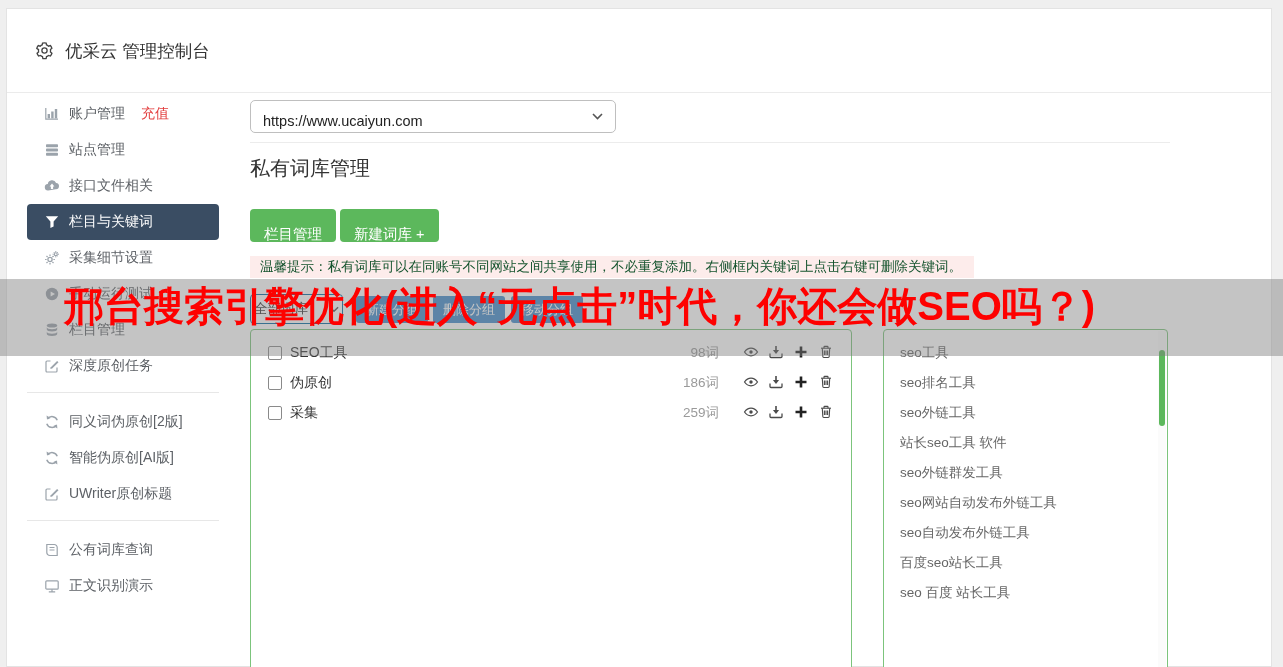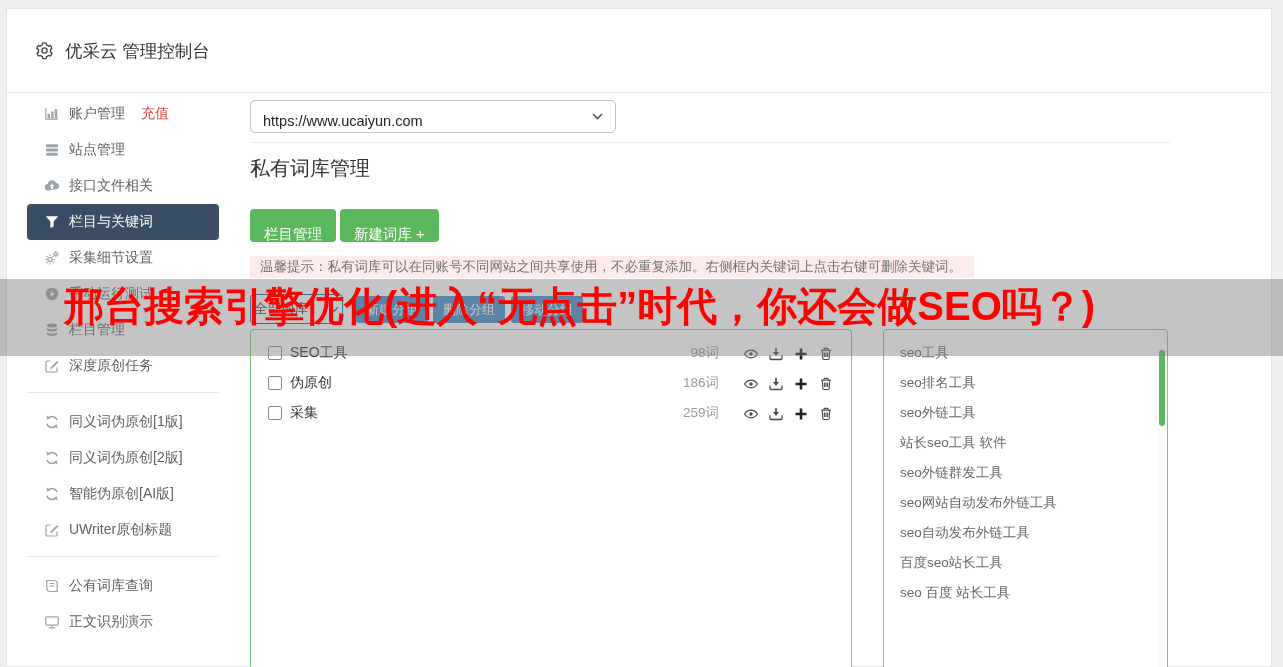--- a/index.html
+++ b/index.html
@@ -26,36 +26,36 @@
       font-size:14.5px;color:#222;cursor:pointer;}
   .url-select .chev{margin-left:auto;display:inline-flex;}
   .main-divider{position:absolute;left:250px;top:142px;width:920px;height:1px;background:#ececec;}
   .page-title{position:absolute;left:250px;top:155px;margin:0;font-size:20px;font-weight:400;color:#333;}
 
   .btn{border:none;color:#fff;cursor:pointer;font-family:inherit;}
   .btn-green{position:absolute;top:209px;height:33px;background:#5cb85c;font-size:14.5px;padding:16px 14px;border-radius:4px;}
   #btnColumn{left:250px;}
   #btnNew{left:340px;}
 
-  .tip{position:absolute;left:250px;top:256px;height:22px;line-height:22px;background:#fdeceb;color:#737373;
+  .tip{position:absolute;left:250px;top:256px;height:22px;line-height:22px;background:#fdeceb;color:#14532d;
        font-size:13.5px;padding:0 12px 0 10px;white-space:nowrap;}
 
   .lib-select{position:absolute;left:250px;top:294px;width:93px;height:30px;border:1px solid #0369a1;border-radius:4px;
       background:#fff;display:flex;align-items:center;padding:0 3px;box-sizing:border-box;font-size:13.5px;color:#333;cursor:pointer;}
   .btn-blue{position:absolute;top:296px;height:27px;background:#428bca;font-size:13px;padding:0 10px;border-radius:3px;}
   #btnNewGroup{left:356px;}
   #btnDelGroup{left:433px;}
   #btnMoveGroup{left:511px;}
 
   .left-panel{position:absolute;left:250px;top:329px;width:602px;height:345px;border:1px solid #7cc47c;
       border-radius:4px;background:#fff;box-sizing:border-box;padding-top:8px;}
   .g-row{display:flex;align-items:center;height:30px;padding:0 17px;}
   .g-check{width:12px;height:12px;border:1px solid #8a8a8a;border-radius:2px;background:#fff;flex:none;cursor:pointer;}
   .g-name{margin-left:8px;font-size:14px;color:#333;}
-  .g-right{margin-left:auto;display:flex;align-items:flex-end;}
+  .g-right{margin-left:auto;display:flex;align-items:flex-start;}
   .g-count{font-size:13.5px;color:#9a9a9a;margin-right:15px;}
   .g-ico{width:16px;height:16px;display:inline-flex;margin-left:9px;cursor:pointer;color:#4a4a4a;}
   .g-ico.plus-icon{color:#222;}
 
   .right-panel{position:absolute;left:883px;top:329px;width:285px;height:345px;border:1px solid #7cc47c;
       border-radius:4px;background:#fff;box-sizing:border-box;padding-top:8px;}
   .kw{height:30px;line-height:30px;padding-left:16px;font-size:13.5px;color:#666;cursor:pointer;white-space:nowrap;}
   .sb-track{position:absolute;top:1px;right:1px;bottom:1px;width:8px;background:#fbfbfb;}
   .sb-thumb{position:absolute;top:19px;right:1px;width:6px;height:76px;background:#5cb85c;border-radius:3px;}
 
@@ -151,31 +151,20 @@
     <div class="side-item">
       <span class="icon">
         <svg width="16" height="16" viewBox="0 0 16 16" fill="none" stroke="currentColor" stroke-width="1.2">
           <path d="M13 9.5V13a1 1 0 0 1-1 1H3a1 1 0 0 1-1-1V4a1 1 0 0 1 1-1h3.5"></path>
           <path d="M6.8 9.2l6.3-6.3 1.4 1.4-6.3 6.3-1.9.5z" fill="currentColor" stroke="none"></path>
         </svg>
       </span>
       <span class="label">深度原创任务</span>
     </div>
     <div class="side-divider"></div>
-    <div class="side-item">
-      <span class="icon">
-        <svg width="16" height="16" viewBox="0 0 16 16" fill="none">
-          <path d="M13.2 6.3A5.4 5.4 0 0 0 3.7 4.8" stroke="currentColor" stroke-width="1.5"></path>
-          <path d="M2.6 1.6l.4 4 3.6-1.5z" fill="currentColor"></path>
-          <path d="M2.8 9.7a5.4 5.4 0 0 0 9.5 1.5" stroke="currentColor" stroke-width="1.5"></path>
-          <path d="M13.4 14.4l-.4-4-3.6 1.5z" fill="currentColor"></path>
-        </svg>
-      </span>
-      <span class="label">同义词伪原创[1版]</span>
-    </div>
     <div class="side-item">
       <span class="icon">
         <svg width="16" height="16" viewBox="0 0 16 16" fill="none">
           <path d="M13.2 6.3A5.4 5.4 0 0 0 3.7 4.8" stroke="currentColor" stroke-width="1.5"></path>
           <path d="M2.6 1.6l.4 4 3.6-1.5z" fill="currentColor"></path>
           <path d="M2.8 9.7a5.4 5.4 0 0 0 9.5 1.5" stroke="currentColor" stroke-width="1.5"></path>
           <path d="M13.4 14.4l-.4-4-3.6 1.5z" fill="currentColor"></path>
         </svg>
       </span>
       <span class="label">同义词伪原创[2版]</span>

